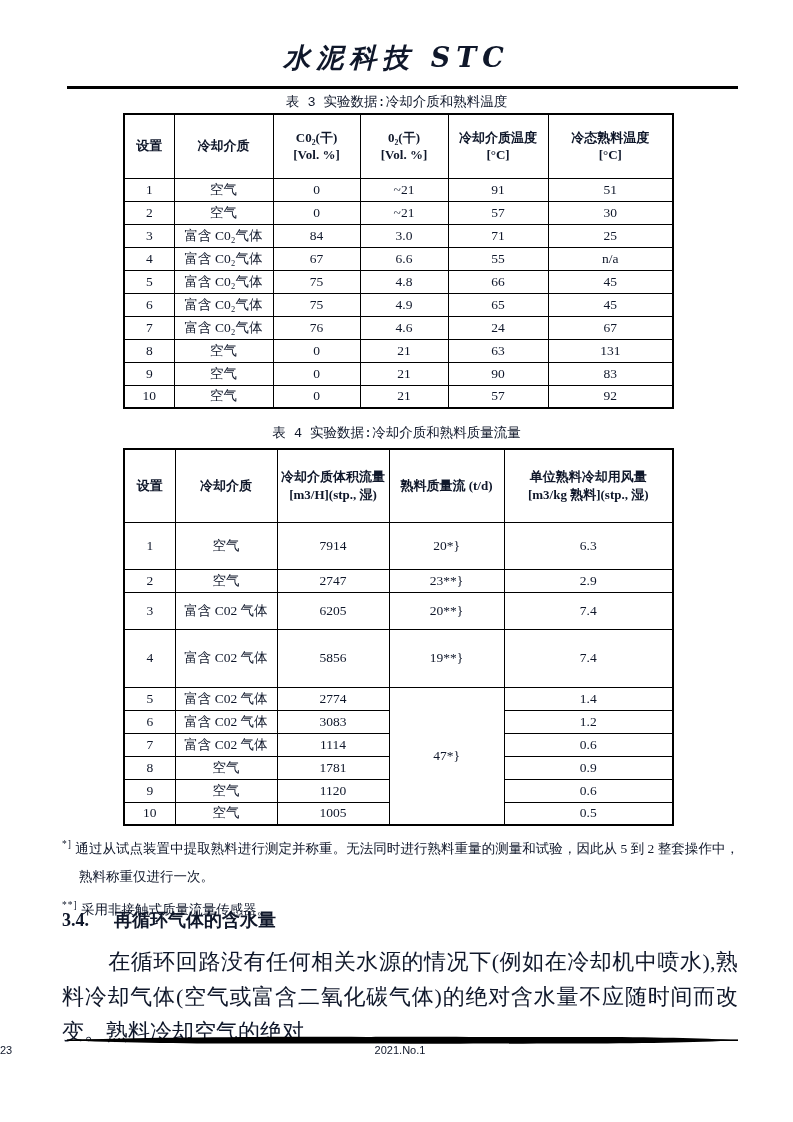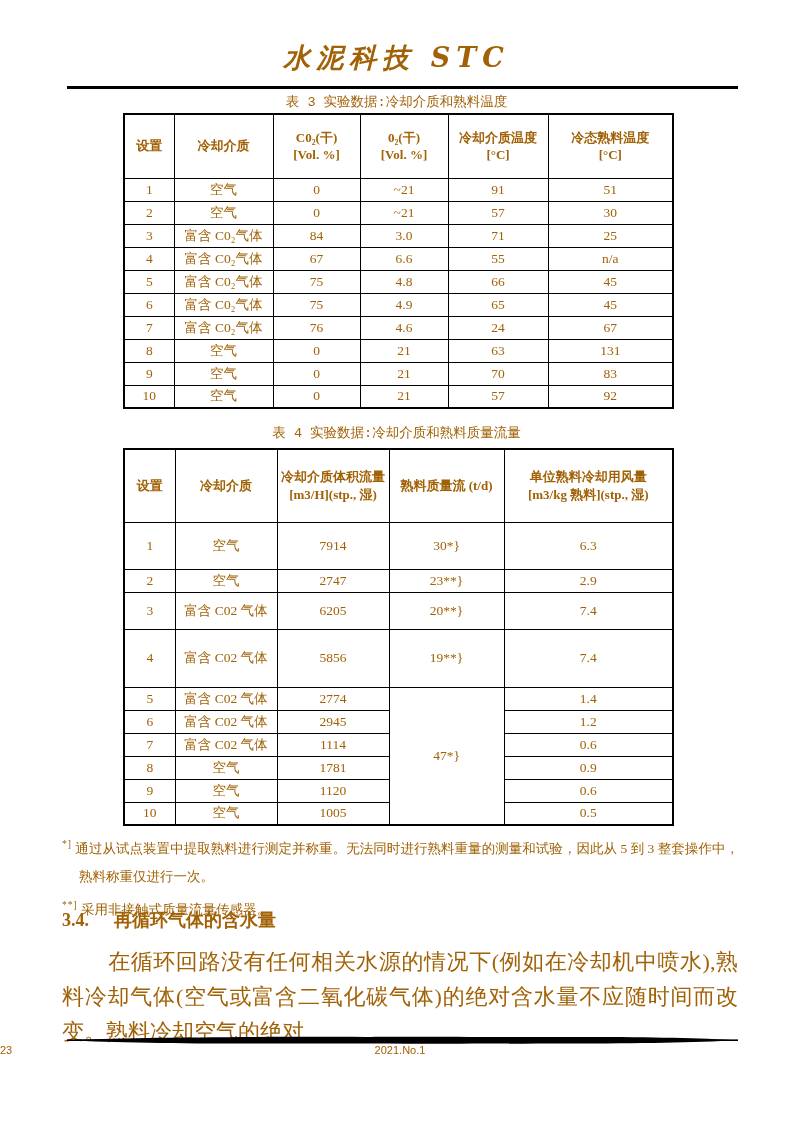--- a/index.html
+++ b/index.html
@@ -1,16 +1,16 @@
 <!DOCTYPE html>
 <html><head>
 <meta charset="utf-8">
 <style>
   html,body{margin:0;padding:0;background:#fff;}
-  .page{position:relative;width:793px;height:1122px;background:#fff;color:#a16207;overflow:hidden;
+  .page{position:relative;width:793px;height:1122px;background:#fff;color:#0f172a;overflow:hidden;
         font-family:"Liberation Serif","DejaVu Serif",serif;}
 
   
   .journal-title{position:absolute;top:40px;left:0;width:793px;text-align:center;
     font-family:"DejaVu Serif","Liberation Serif",serif;font-style:italic;font-weight:600;
     font-size:27px;letter-spacing:6px;}
   .header-rule{position:absolute;top:86px;left:67px;width:671px;height:2.5px;background:#000;}
 
   
   .tbl-caption{position:absolute;left:0;width:793px;text-align:center;
@@ -164,21 +164,21 @@
           <td>0</td>
           <td>21</td>
           <td>63</td>
           <td>131</td>
         </tr>
         <tr>
           <td>9</td>
           <td>空气</td>
           <td>0</td>
           <td>21</td>
-          <td>70</td>
+          <td>90</td>
           <td>83</td>
         </tr>
         <tr>
           <td>10</td>
           <td>空气</td>
           <td>0</td>
           <td>21</td>
           <td>57</td>
           <td>92</td>
         </tr>
@@ -213,21 +213,21 @@
             <div>单位熟料冷却用风量</div>
             <div>[m3/kg 熟料](stp., 湿)</div>
           </th>
         </tr>
       </thead>
       <tbody>
         <tr>
           <td>1</td>
           <td>空气</td>
           <td>7914</td>
-          <td>30*}</td>
+          <td>20*}</td>
           <td>6.3</td>
         </tr>
         <tr>
           <td>2</td>
           <td>空气</td>
           <td>2747</td>
           <td>23**}</td>
           <td>2.9</td>
         </tr>
         <tr>
@@ -247,21 +247,21 @@
         <tr>
           <td>5</td>
           <td>富含 C02 气体</td>
           <td>2774</td>
           <td rowspan="6">47*}</td>
           <td>1.4</td>
         </tr>
         <tr>
           <td>6</td>
           <td>富含 C02 气体</td>
-          <td>2945</td>
+          <td>3083</td>
           <td>1.2</td>
         </tr>
         <tr>
           <td>7</td>
           <td>富含 C02 气体</td>
           <td>1114</td>
           <td>0.6</td>
         </tr>
         <tr>
           <td>8</td>
@@ -280,21 +280,21 @@
           <td>空气</td>
           <td>1005</td>
           <td>0.5</td>
         </tr>
       </tbody>
     </table>
 
   <div class="footnotes">
     <div class="footnote">
       <span class="fn-marker">*]</span>
-      <span class="fn-text">通过从试点装置中提取熟料进行测定并称重。无法同时进行熟料重量的测量和试验，因此从 5 到 3 整套操作中，熟料称重仅进行一次。</span>
+      <span class="fn-text">通过从试点装置中提取熟料进行测定并称重。无法同时进行熟料重量的测量和试验，因此从 5 到 2 整套操作中，熟料称重仅进行一次。</span>
     </div>
     <div class="footnote">
       <span class="fn-marker">**]</span>
       <span class="fn-text">采用非接触式质量流量传感器。</span>
     </div>
   </div>
 
   <div class="section-heading">
     <span class="num">3.4.</span><span class="ttl">再循环气体的含水量</span>
   </div>

